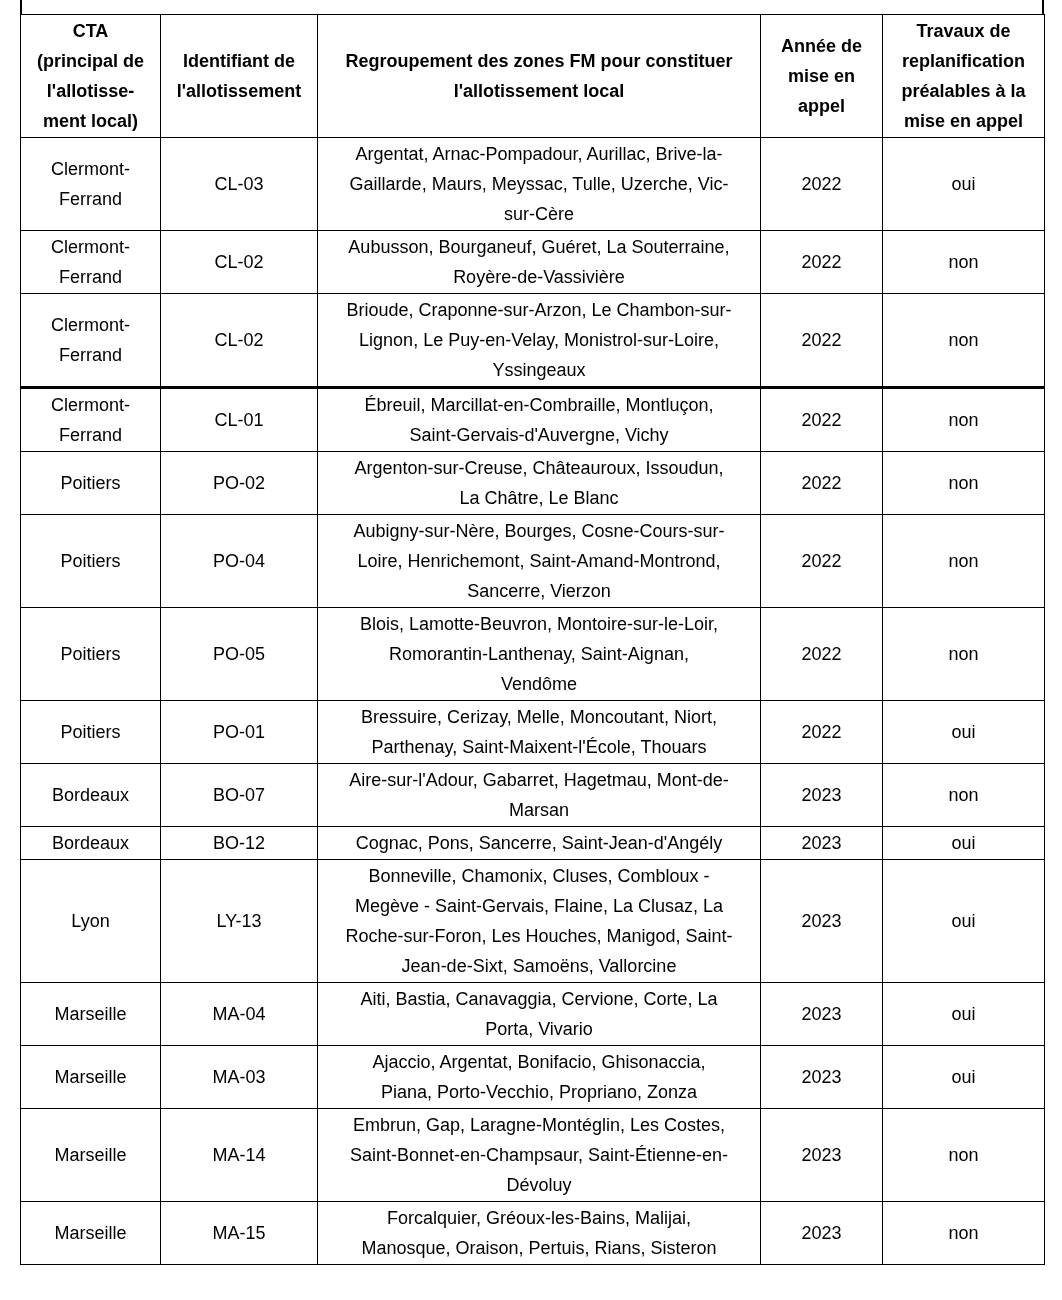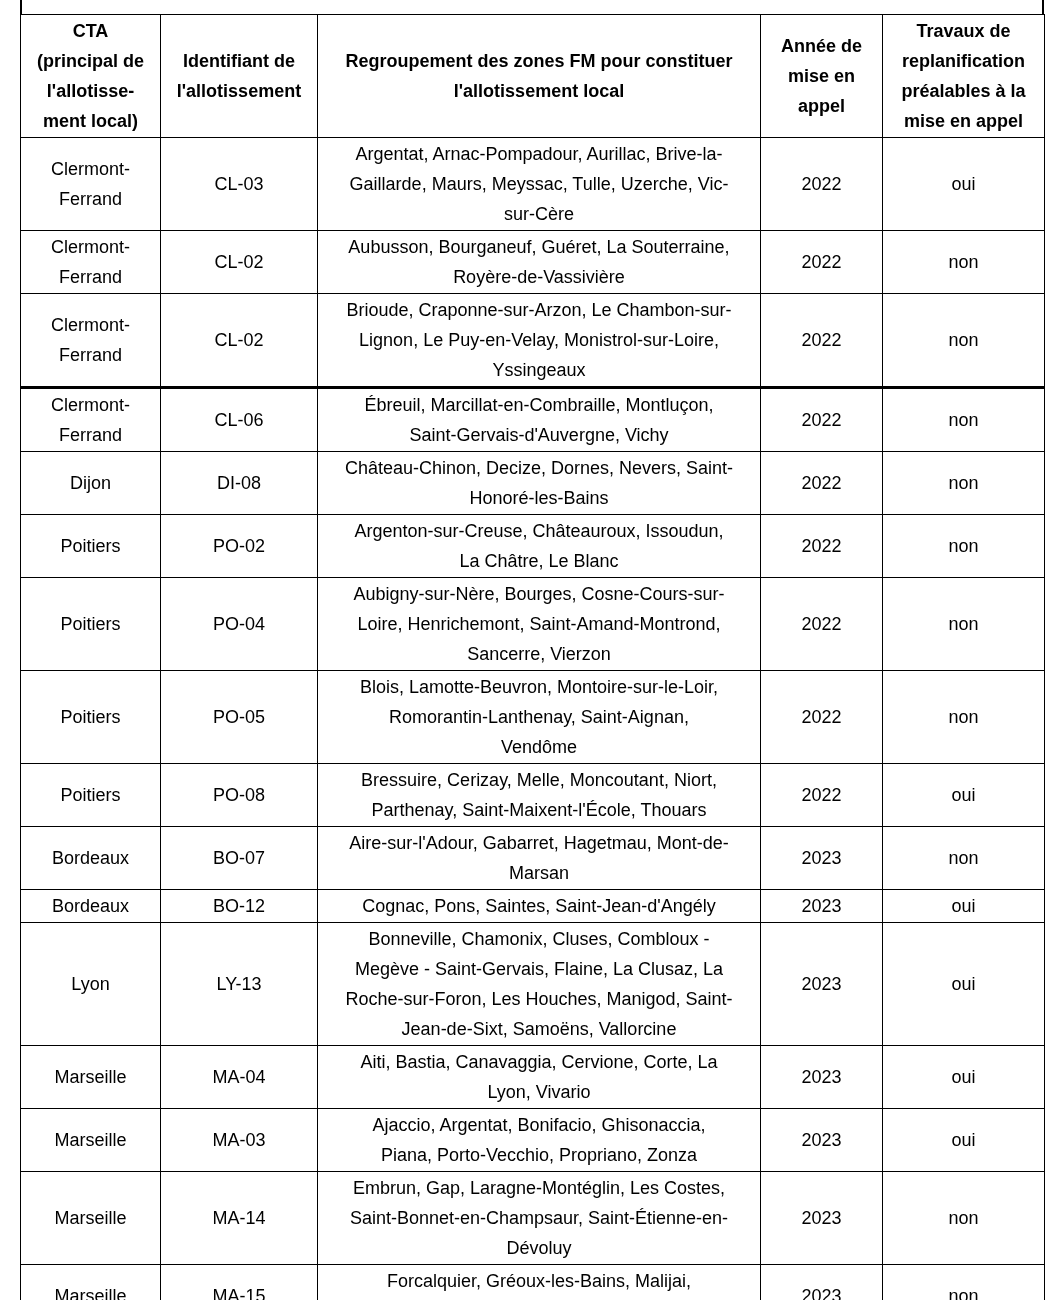--- a/index.html
+++ b/index.html
@@ -115,35 +115,27 @@
     <td>CL-02</td>
     <td>Brioude, Craponne-sur-Arzon, Le Chambon-sur-
 Lignon, Le Puy-en-Velay, Monistrol-sur-Loire,
 Yssingeaux</td>
     <td>2022</td>
     <td>non</td>
   </tr>
 
   <tr class="page-break">
     <td>Clermont-Ferrand</td>
-    <td>CL-06</td>
+    <td>CL-01</td>
     <td>Ébreuil, Marcillat-en-Combraille, Montluçon,
 Saint-Gervais-d'Auvergne, Vichy</td>
     <td>2022</td>
     <td>non</td>
   </tr>
 
-  <tr>
-    <td>Dijon</td>
-    <td>DI-08</td>
-    <td>Château-Chinon, Decize, Dornes, Nevers, Saint-
-Honoré-les-Bains</td>
-    <td>2022</td>
-    <td>non</td>
-  </tr>
 
   <tr>
     <td>Poitiers</td>
     <td>PO-02</td>
     <td>Argenton-sur-Creuse, Châteauroux, Issoudun,
 La Châtre, Le Blanc</td>
     <td>2022</td>
     <td>non</td>
   </tr>
 
@@ -162,60 +154,60 @@
     <td>PO-05</td>
     <td>Blois, Lamotte-Beuvron, Montoire-sur-le-Loir,
 Romorantin-Lanthenay, Saint-Aignan,
 Vendôme</td>
     <td>2022</td>
     <td>non</td>
   </tr>
 
   <tr>
     <td>Poitiers</td>
-    <td>PO-08</td>
+    <td>PO-01</td>
     <td>Bressuire, Cerizay, Melle, Moncoutant, Niort,
 Parthenay, Saint-Maixent-l'École, Thouars</td>
     <td>2022</td>
     <td>oui</td>
   </tr>
 
   <tr>
     <td>Bordeaux</td>
     <td>BO-07</td>
     <td>Aire-sur-l'Adour, Gabarret, Hagetmau, Mont-de-
 Marsan</td>
     <td>2023</td>
     <td>non</td>
   </tr>
 
   <tr>
     <td>Bordeaux</td>
     <td>BO-12</td>
-    <td>Cognac, Pons, Saintes, Saint-Jean-d'Angély</td>
+    <td>Cognac, Pons, Sancerre, Saint-Jean-d'Angély</td>
     <td>2023</td>
     <td>oui</td>
   </tr>
 
   <tr>
     <td>Lyon</td>
     <td>LY-13</td>
     <td>Bonneville, Chamonix, Cluses, Combloux -
 Megève - Saint-Gervais, Flaine, La Clusaz, La
 Roche-sur-Foron, Les Houches, Manigod, Saint-
 Jean-de-Sixt, Samoëns, Vallorcine</td>
     <td>2023</td>
     <td>oui</td>
   </tr>
 
   <tr>
     <td>Marseille</td>
     <td>MA-04</td>
     <td>Aiti, Bastia, Canavaggia, Cervione, Corte, La
-Lyon, Vivario</td>
+Porta, Vivario</td>
     <td>2023</td>
     <td>oui</td>
   </tr>
 
   <tr>
     <td>Marseille</td>
     <td>MA-03</td>
     <td>Ajaccio, Argentat, Bonifacio, Ghisonaccia,
 Piana, Porto-Vecchio, Propriano, Zonza</td>
     <td>2023</td>

